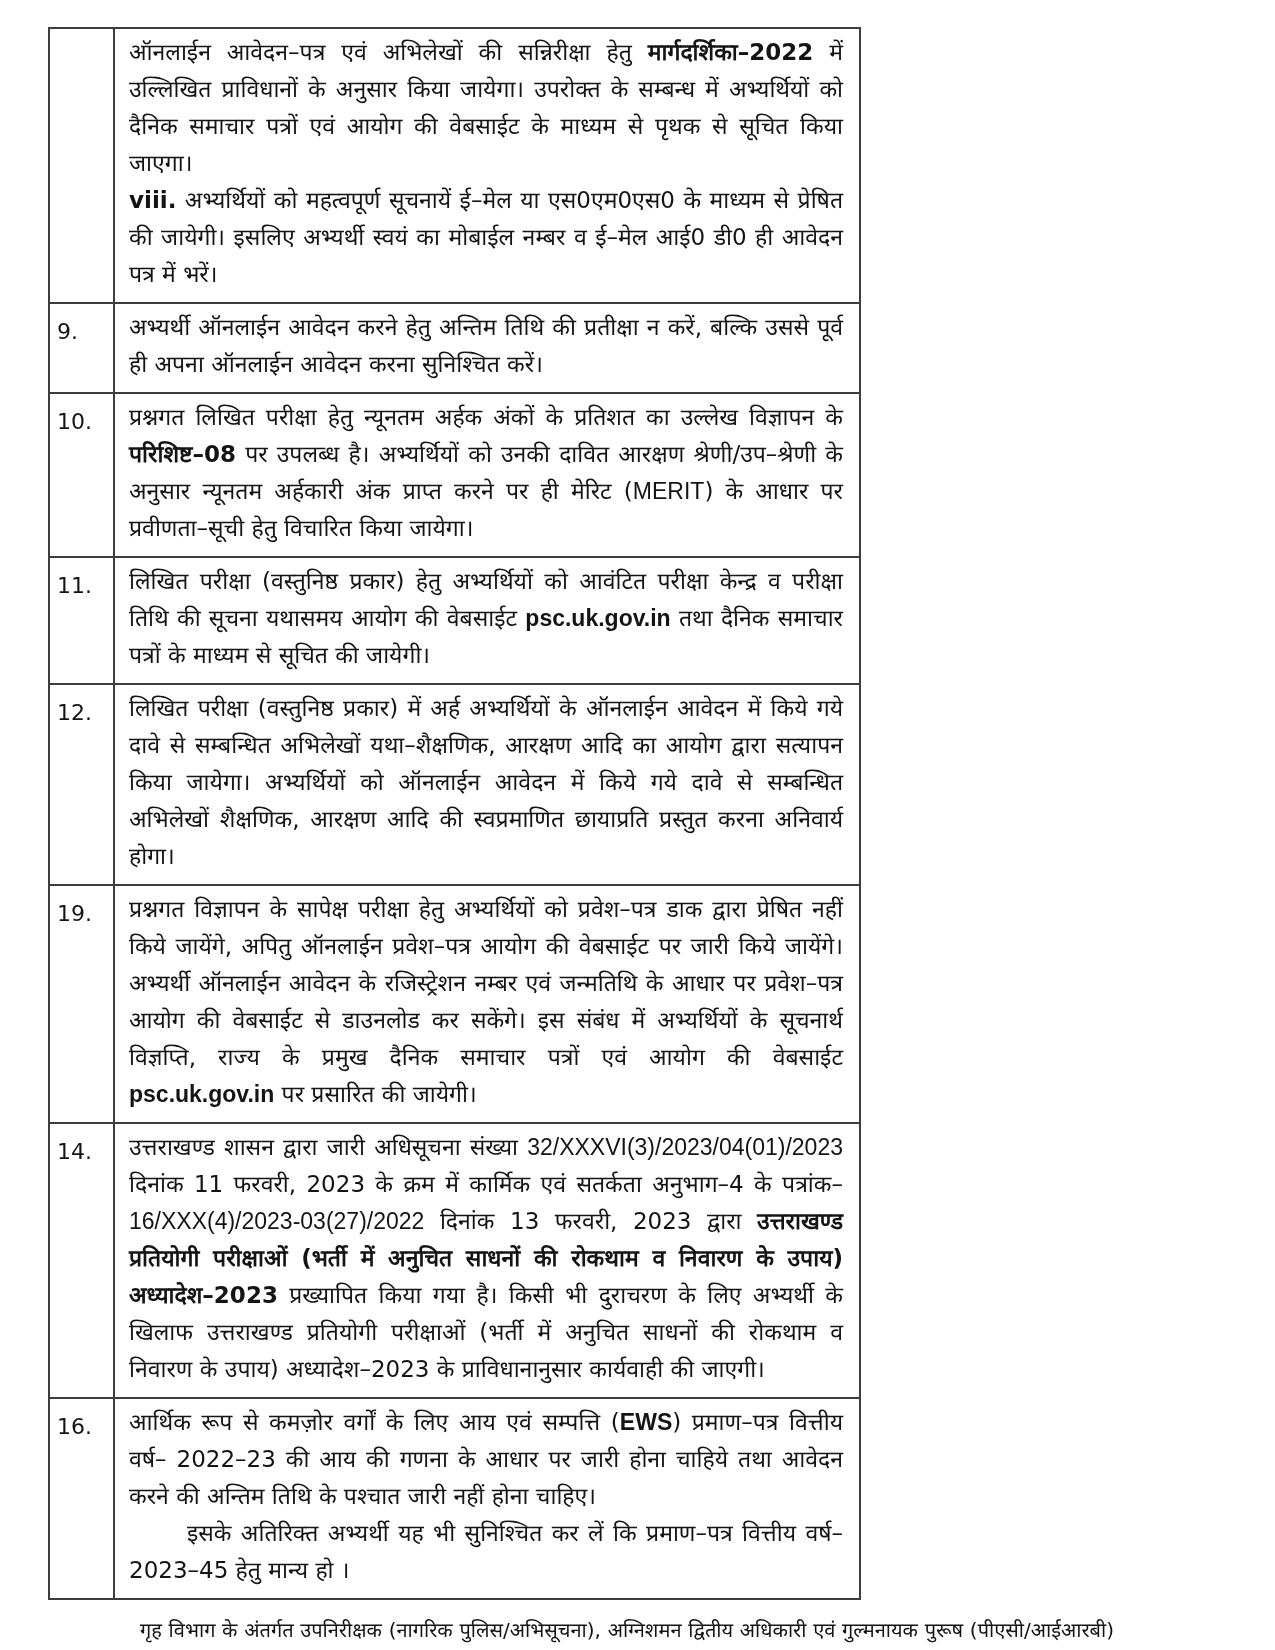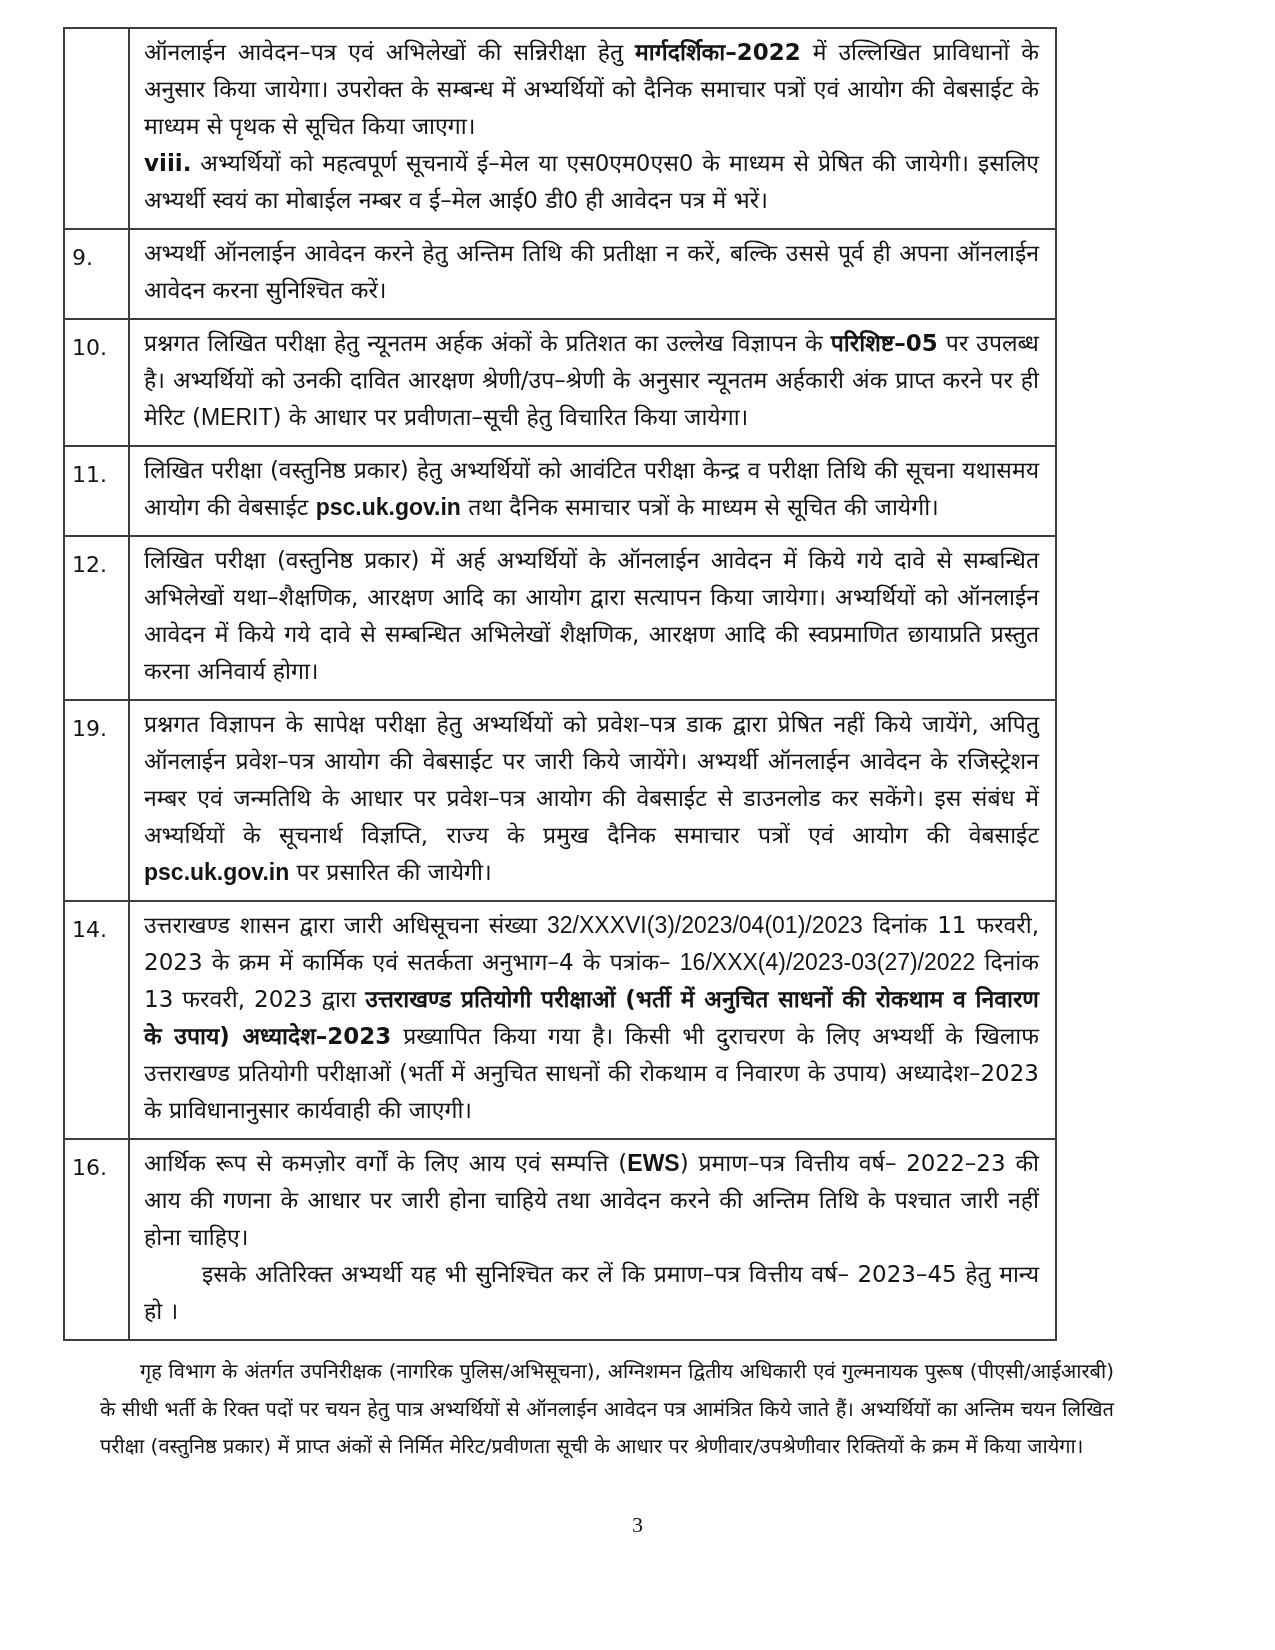--- a/index.html
+++ b/index.html
@@ -13,22 +13,22 @@
     height: 1650px;
     background: #ffffff;
     color: #141414;
     font-family: "DejaVu Sans", sans-serif;
     overflow: hidden;
     box-sizing: border-box;
     padding-top: 27px;
   }
   table.doc-table {
     border-collapse: collapse;
-    margin-left: 63px;
-    width: 994px;
+    margin-left: 48px;
+    width: 813px;
     table-layout: fixed;
   }
   table.doc-table, table.doc-table td {
     border: 2px solid #3d3d3d;
   }
   table.doc-table { border-width: 2px; }
   td.cell-num {
     width: 52px;
     vertical-align: top;
     padding: 14px 4px 4px 7px;
@@ -80,21 +80,21 @@
         </tr>
         <tr>
           <td class="cell-num">9.</td>
           <td class="cell-content">
             <p><span>अभ्यर्थी ऑनलाईन आवेदन करने हेतु अन्तिम तिथि की प्रतीक्षा न करें, बल्कि उससे पूर्व ही अपना ऑनलाईन आवेदन करना सुनिश्चित करें।</span></p>
           </td>
         </tr>
         <tr>
           <td class="cell-num">10.</td>
           <td class="cell-content">
-            <p><span>प्रश्नगत लिखित परीक्षा हेतु न्यूनतम अर्हक अंकों के प्रतिशत का उल्लेख विज्ञापन के </span><span class="b">परिशिष्ट–05</span><span> पर उपलब्ध है। अभ्यर्थियों को उनकी दावित आरक्षण श्रेणी/उप–श्रेणी के अनुसार न्यूनतम अर्हकारी अंक प्राप्त करने पर ही मेरिट (</span><span class="serif">MERIT</span><span>) के आधार पर प्रवीणता–सूची हेतु विचारित किया जायेगा।</span></p>
+            <p><span>प्रश्नगत लिखित परीक्षा हेतु न्यूनतम अर्हक अंकों के प्रतिशत का उल्लेख विज्ञापन के </span><span class="b">परिशिष्ट–08</span><span> पर उपलब्ध है। अभ्यर्थियों को उनकी दावित आरक्षण श्रेणी/उप–श्रेणी के अनुसार न्यूनतम अर्हकारी अंक प्राप्त करने पर ही मेरिट (</span><span class="serif">MERIT</span><span>) के आधार पर प्रवीणता–सूची हेतु विचारित किया जायेगा।</span></p>
           </td>
         </tr>
         <tr>
           <td class="cell-num">11.</td>
           <td class="cell-content">
             <p><span>लिखित परीक्षा (वस्तुनिष्ठ प्रकार) हेतु अभ्यर्थियों को आवंटित परीक्षा केन्द्र व परीक्षा तिथि की सूचना यथासमय आयोग की वेबसाईट </span><span class="b serif">psc.uk.gov.in</span><span> तथा दैनिक समाचार पत्रों के माध्यम से सूचित की जायेगी।</span></p>
           </td>
         </tr>
         <tr>
           <td class="cell-num">12.</td>

